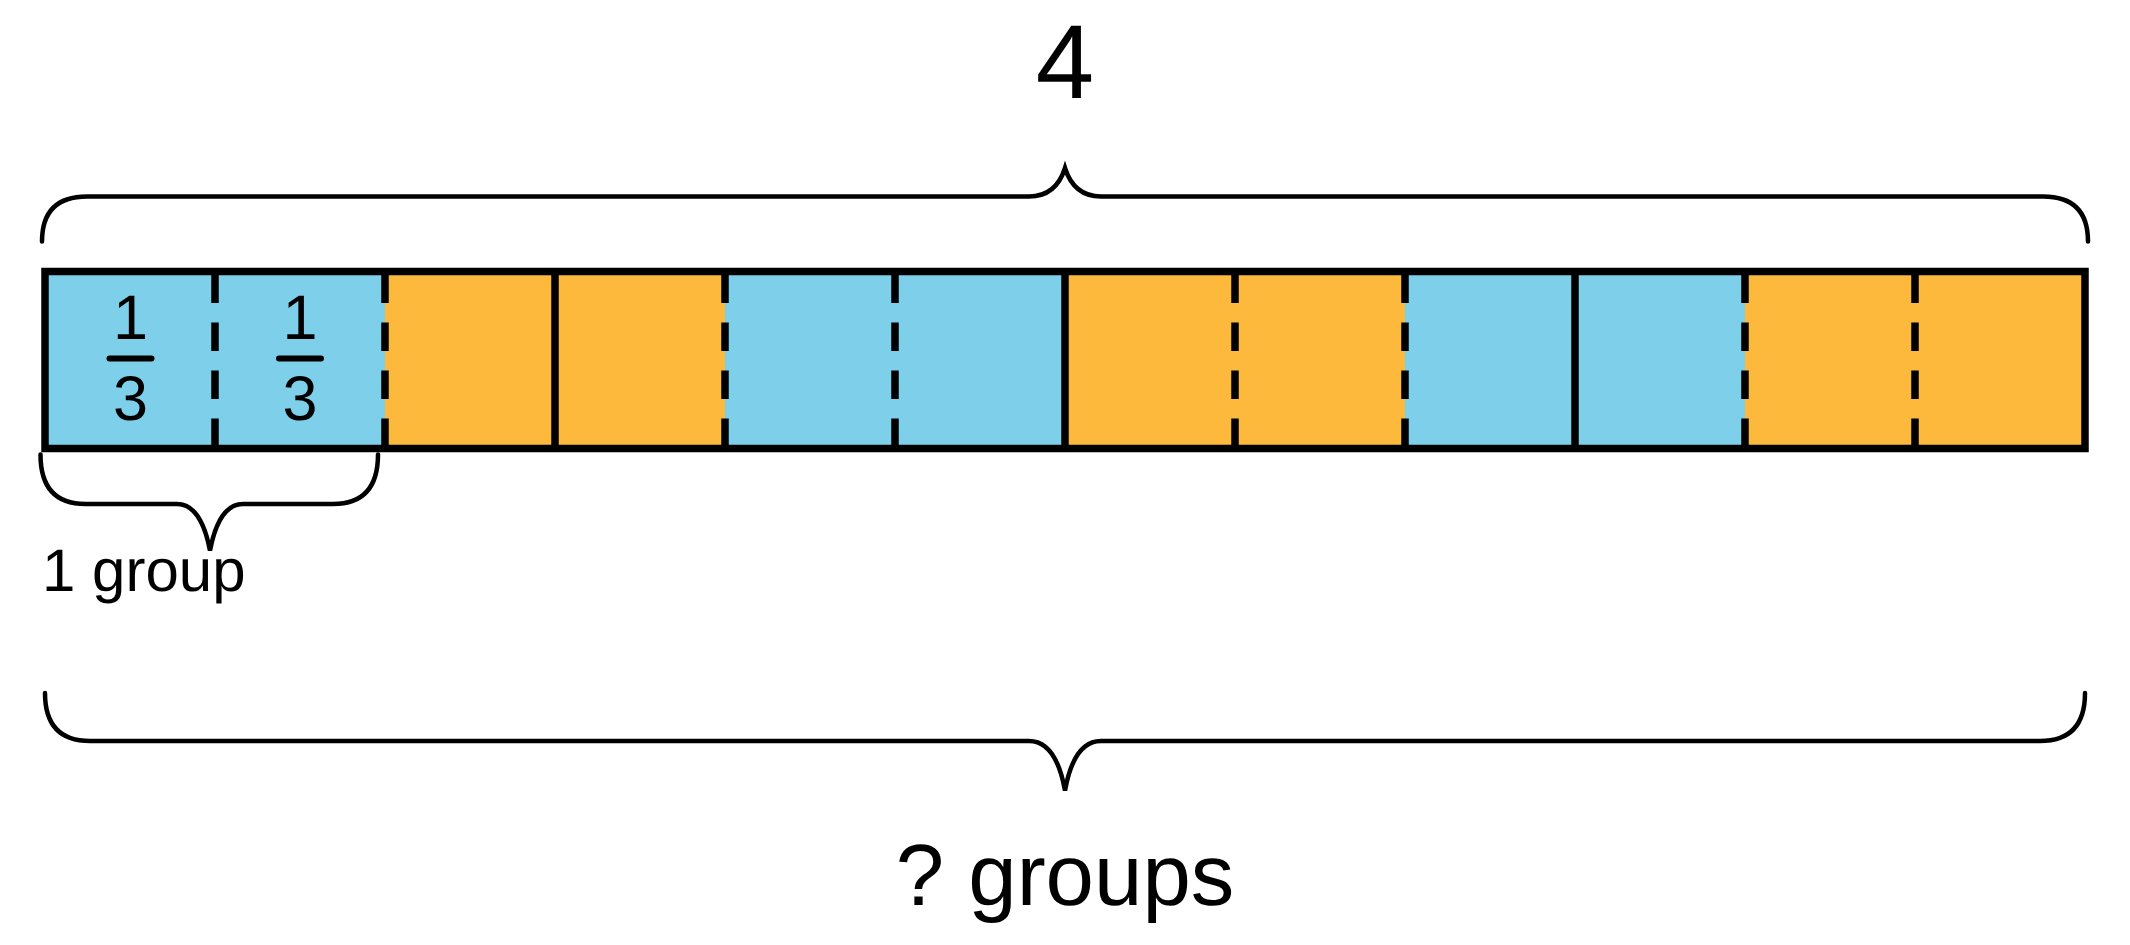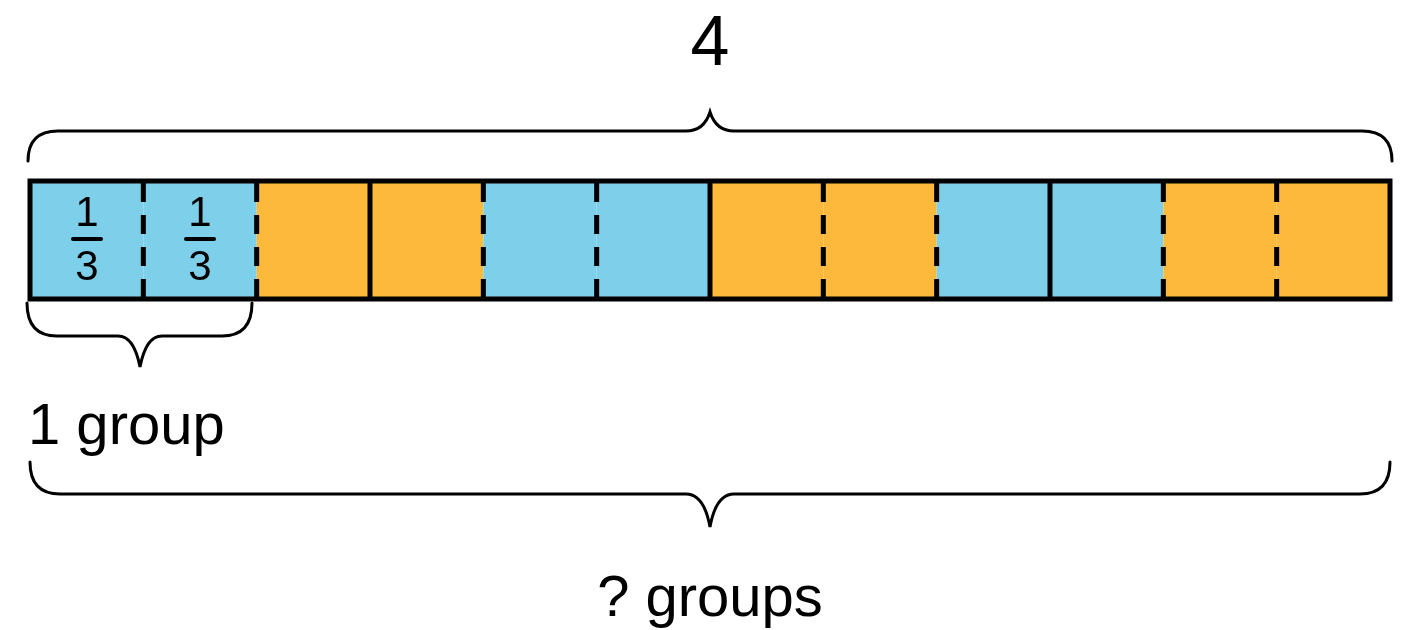--- a/index.html
+++ b/index.html
@@ -14,25 +14,25 @@
   }
   .fraction{
     position:absolute;top:191px;width:64px;
     display:flex;flex-direction:column;align-items:center;
     font-size:42px;line-height:1;
   }
   .fraction .fbar{width:32px;height:4px;background:#000;margin:4px 0;border-radius:2px}
   .fraction-cell-1{left:55px}
   .fraction-cell-2{left:168px}
   .group-label{
-    position:absolute;left:28px;top:392px;
-    font-size:58px;line-height:1.1;
+    position:absolute;left:28px;top:359px;
+    font-size:40px;line-height:1.1;
   }
   .question-label{
-    position:absolute;left:0;top:564px;width:100%;text-align:center;
+    position:absolute;left:0;top:552px;width:100%;text-align:center;
     font-size:58px;line-height:1.1;
   }
 </style>
 </head>
 <body>
 
 <div class="canvas">
 
   <div class="total-label">4</div>
 

